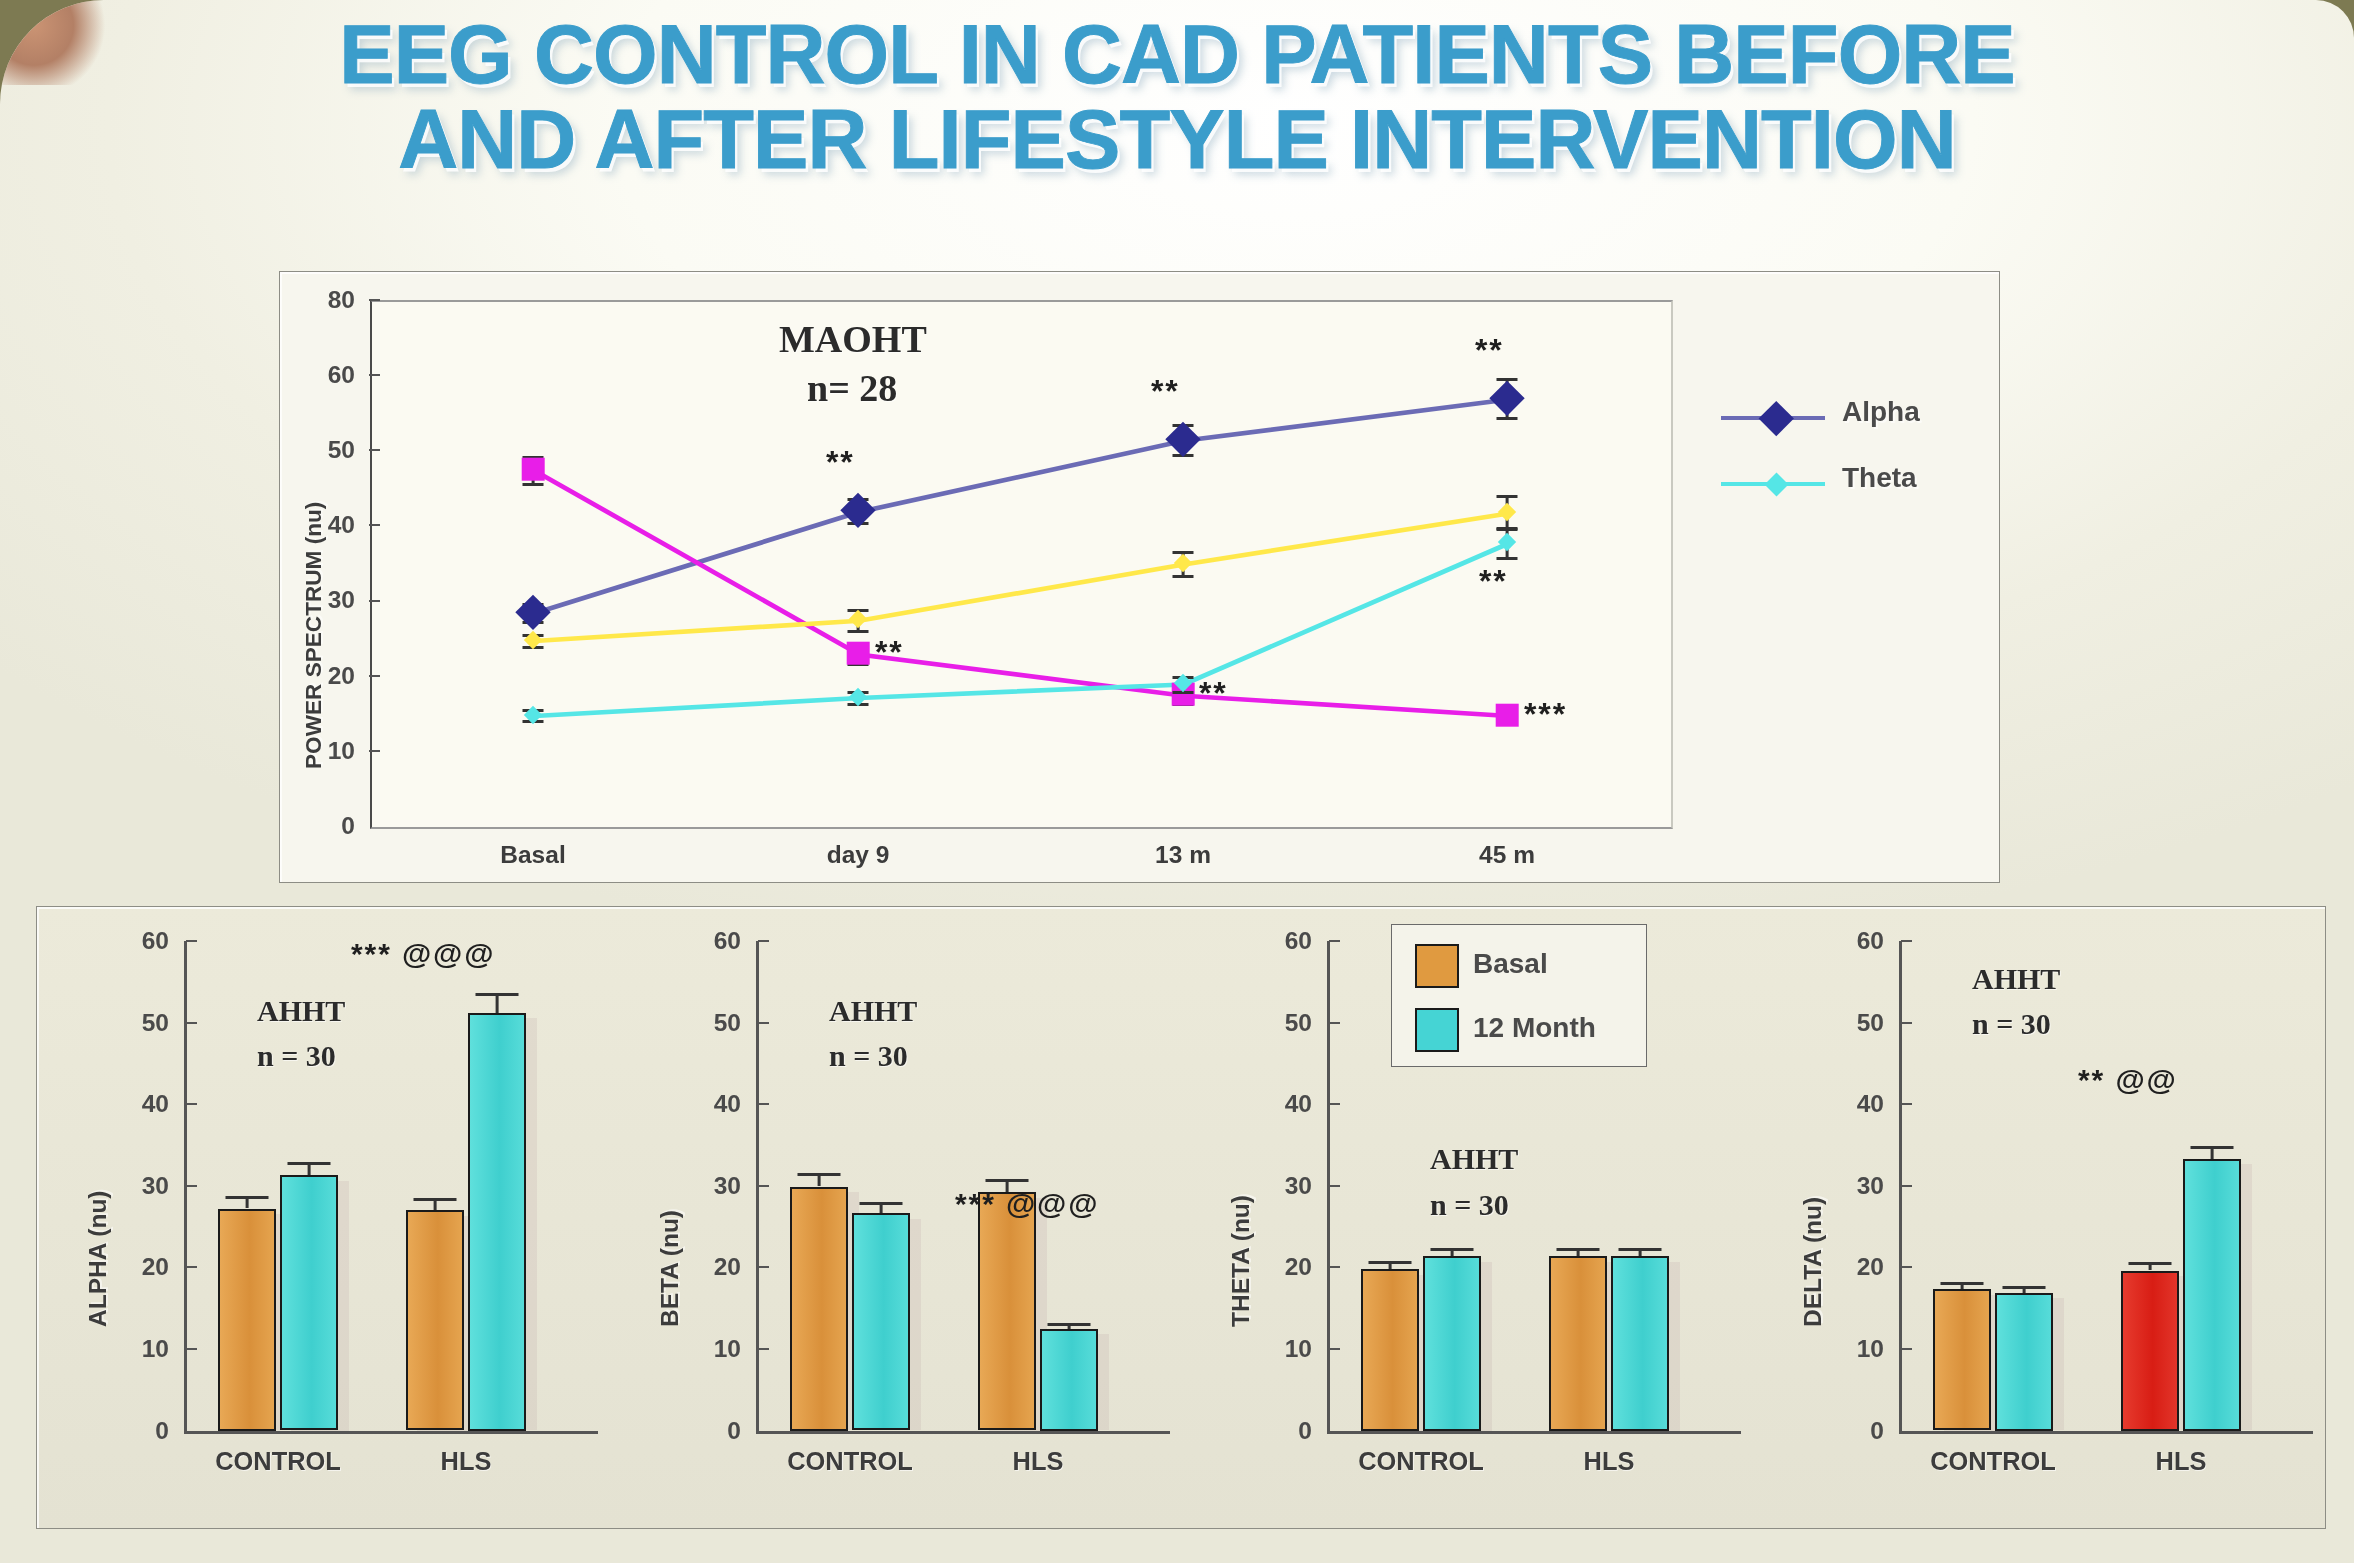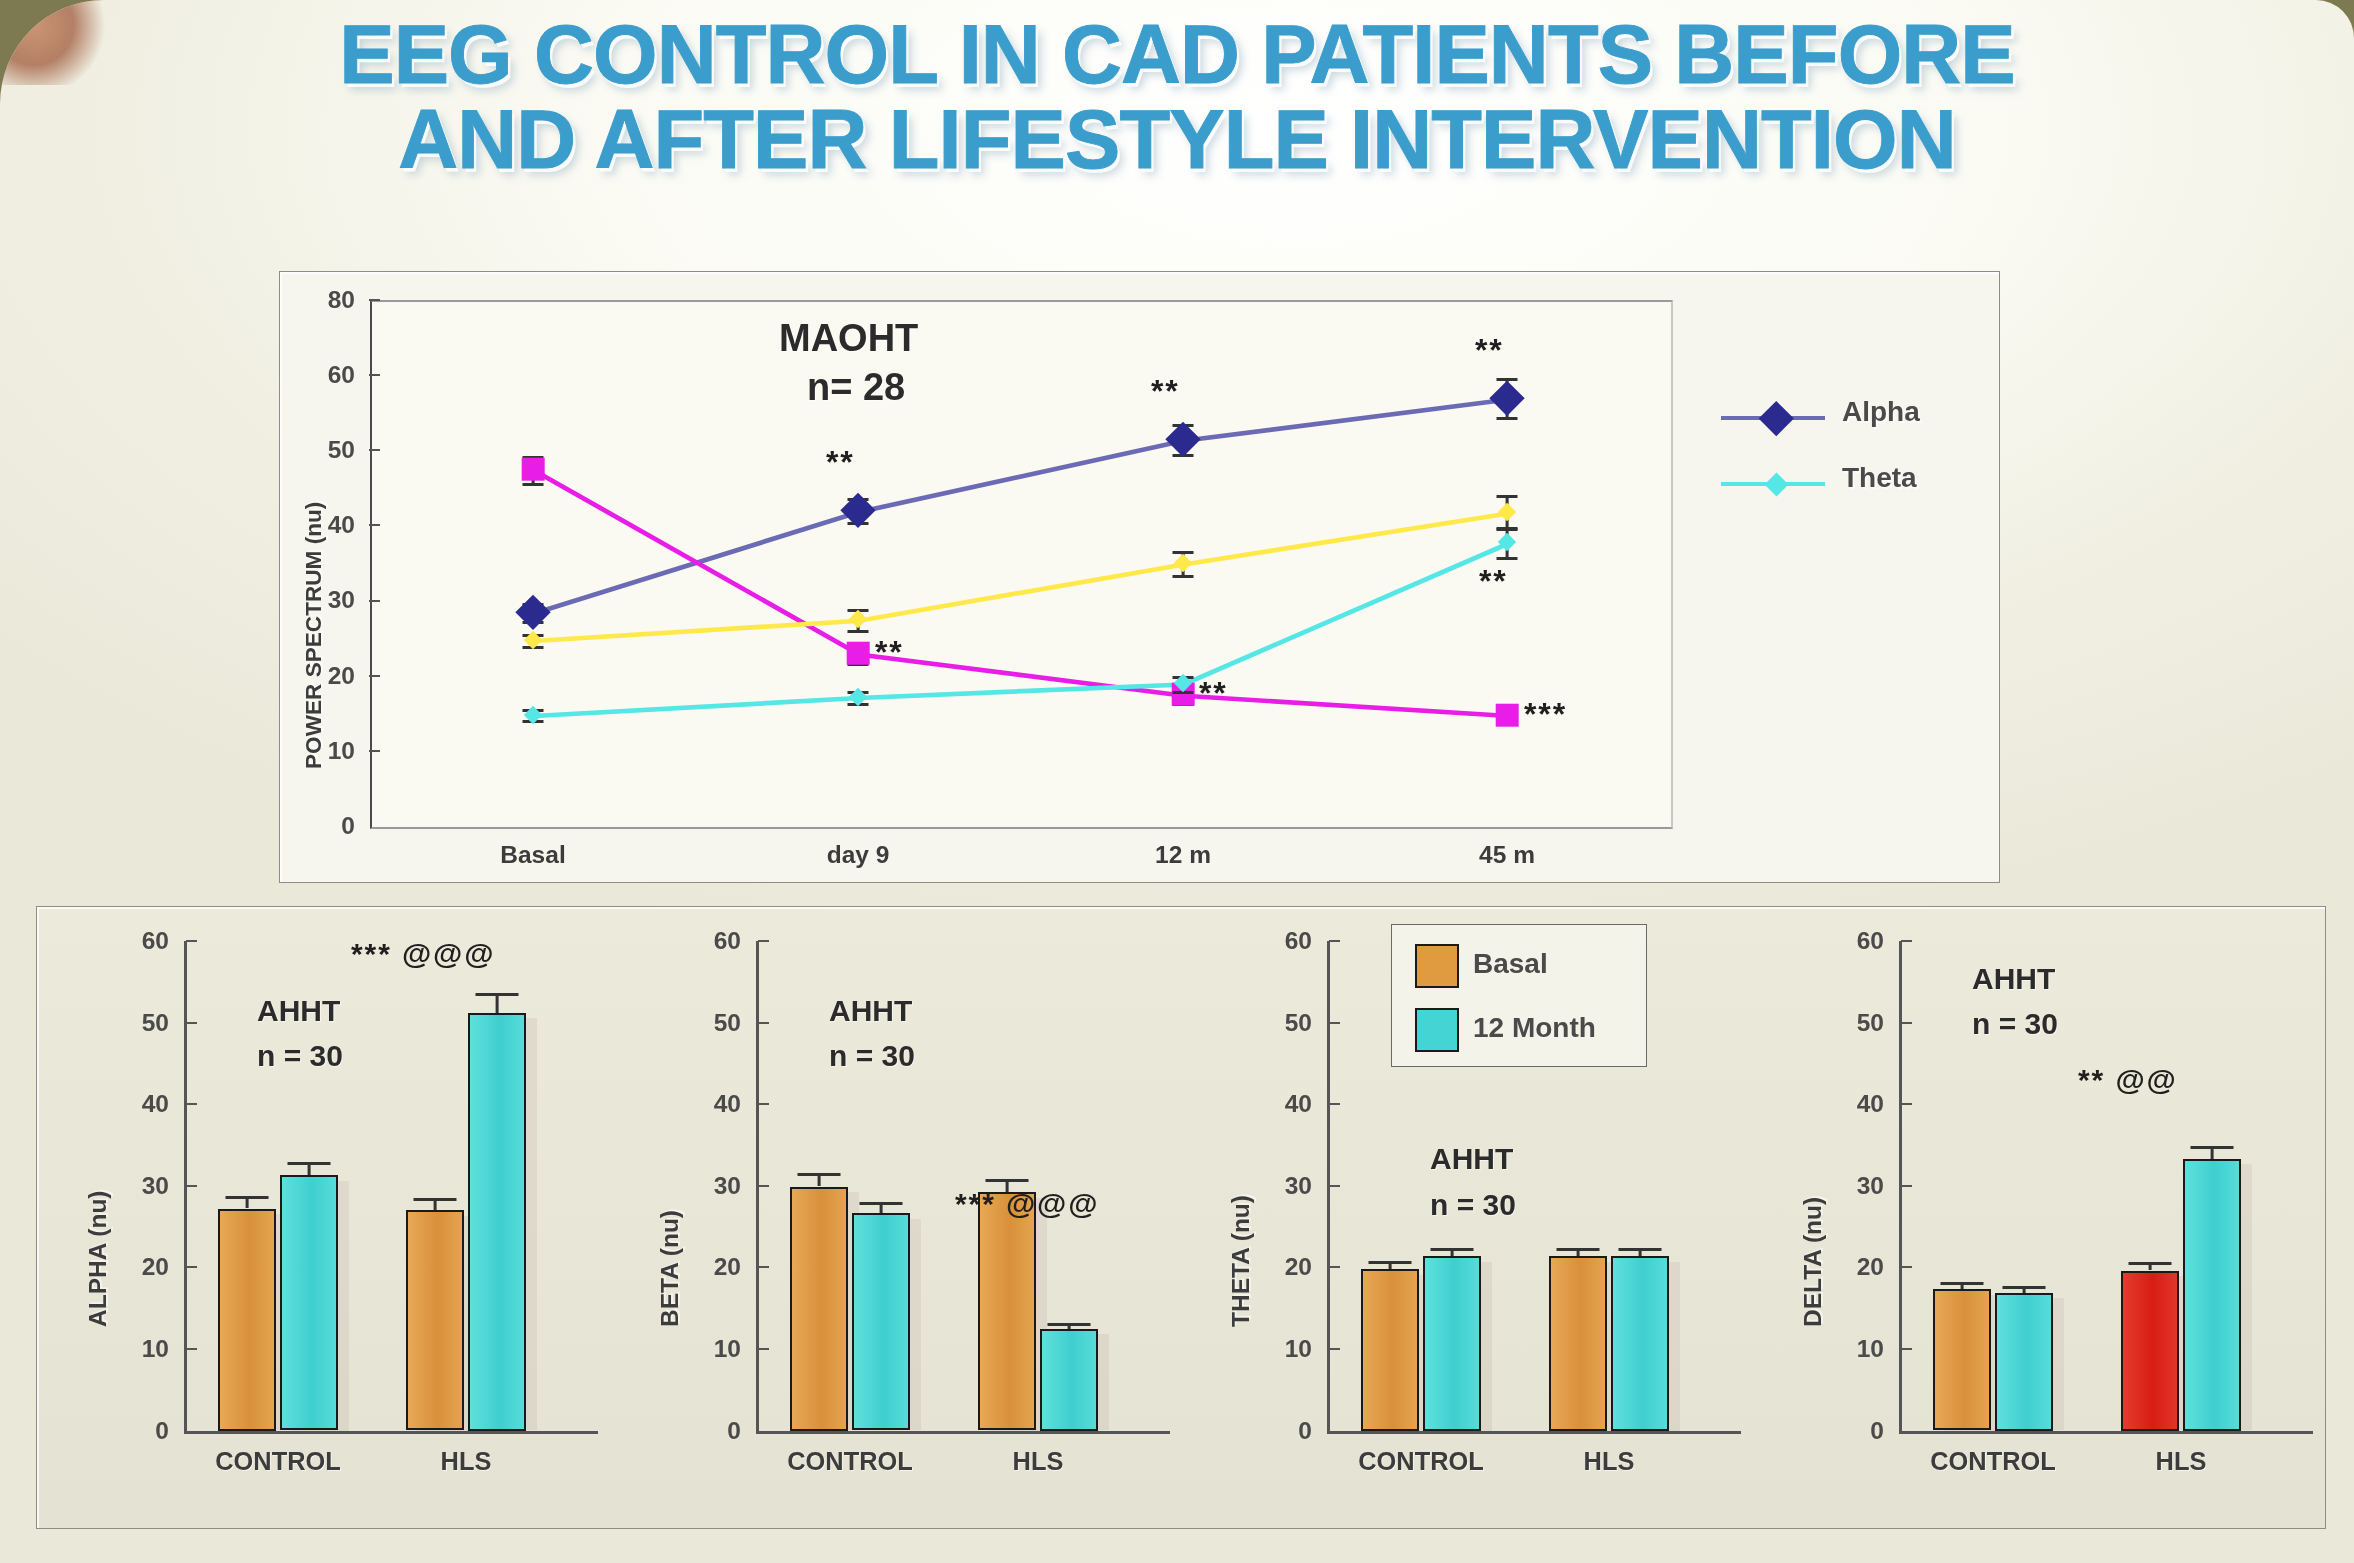--- a/index.html
+++ b/index.html
@@ -41,21 +41,21 @@
   .axis-line{position:absolute;background:#555;}
   .tick{position:absolute;background:#555;height:1.9px;width:11.3px;}
   .ytl{position:absolute;font-size:24.5px;color:#4a4a4a;text-align:right;
        font-weight:bold;transform:translateY(-50%);}
   .xtl{position:absolute;font-size:24.5px;color:#3c3c3c;font-weight:bold;text-align:center;
        transform:translateX(-50%);}
   .ylabel{position:absolute;font-size:22.6px;font-weight:bold;color:#3c3c3c;
     transform-origin:0 0;transform:rotate(-90deg);white-space:nowrap;
     text-shadow:1.9px 1.9px 0 rgba(255,255,255,.55);}
   .annot{position:absolute;font-size:26px;font-weight:bold;color:#2b2b2b;white-space:nowrap;
-    text-shadow:0.9px 0.9px 0 rgba(255,255,255,.6);}
+    text-shadow:0.9px 0.9px 0 rgba(255,255,255,.6);font-family:Liberation Serif, serif;}
   .sig{position:absolute;font-size:32px;font-weight:bold;color:#1f1f1f;letter-spacing:1.9px;
     white-space:nowrap;line-height:1;}
   .diamond{width:24.5px;height:24.5px;background:#2b2b8f;transform:translate(-50%,-50%) rotate(45deg);
     position:absolute;}
   .square{width:22.6px;height:22.6px;background:#e81ee8;position:absolute;
     transform:translate(-50%,-50%);}
   .tinym{width:13px;height:13px;position:absolute;transform:translate(-50%,-50%) rotate(45deg);}
   .errbar{position:absolute;width:2.8px;background:#333;transform:translateX(-50%);}
   .errcap{position:absolute;height:2.8px;width:21px;background:#333;transform:translateX(-50%);}
   .lg-row{position:relative;height:66px;}
@@ -107,21 +107,21 @@
         <div class="tick" style="left: 89px; top: 252px;"></div>
         <div class="ytl" style="left: 13px; top: 178px; width: 62px;">50</div>
         <div class="tick" style="left: 89px; top: 177px;"></div>
         <div class="ytl" style="left: 13px; top: 103px; width: 62px;">60</div>
         <div class="tick" style="left: 89px; top: 102px;"></div>
         <div class="ytl" style="left: 13px; top: 28px; width: 62px;">80</div>
         <div class="tick" style="left: 89px; top: 27px;"></div>
         <div class="ylabel" style="left: 21px; top: 497px;">POWER SPECTRUM (nu)</div>
         <div class="xtl" style="left: 253px; top: 569px;">Basal</div>
         <div class="xtl" style="left: 578px; top: 569px;">day 9</div>
-        <div class="xtl" style="left: 903px; top: 569px;">12 m</div>
+        <div class="xtl" style="left: 903px; top: 569px;">13 m</div>
         <div class="xtl" style="left: 1227px; top: 569px;">45 m</div>
         <div class="annot" style="left: 499px; top: 45px; font-size: 38px;">MAOHT</div>
         <div class="annot" style="left: 527px; top: 94px; font-size: 38px;">n= 28</div>
         <div class="errbar" style="left: 253px; top: 331px; height: 18px;"></div>
         <div class="errcap" style="left: 253px; top: 331px;"></div>
         <div class="errcap" style="left: 253px; top: 349px;"></div>
         <div class="diamond" style="left: 253px; top: 340px; background: rgb(43, 43, 143);"></div>
         <div class="errbar" style="left: 578px; top: 226px; height: 24px;"></div>
         <div class="errcap" style="left: 578px; top: 226px;"></div>
         <div class="errcap" style="left: 578px; top: 250px;"></div>

